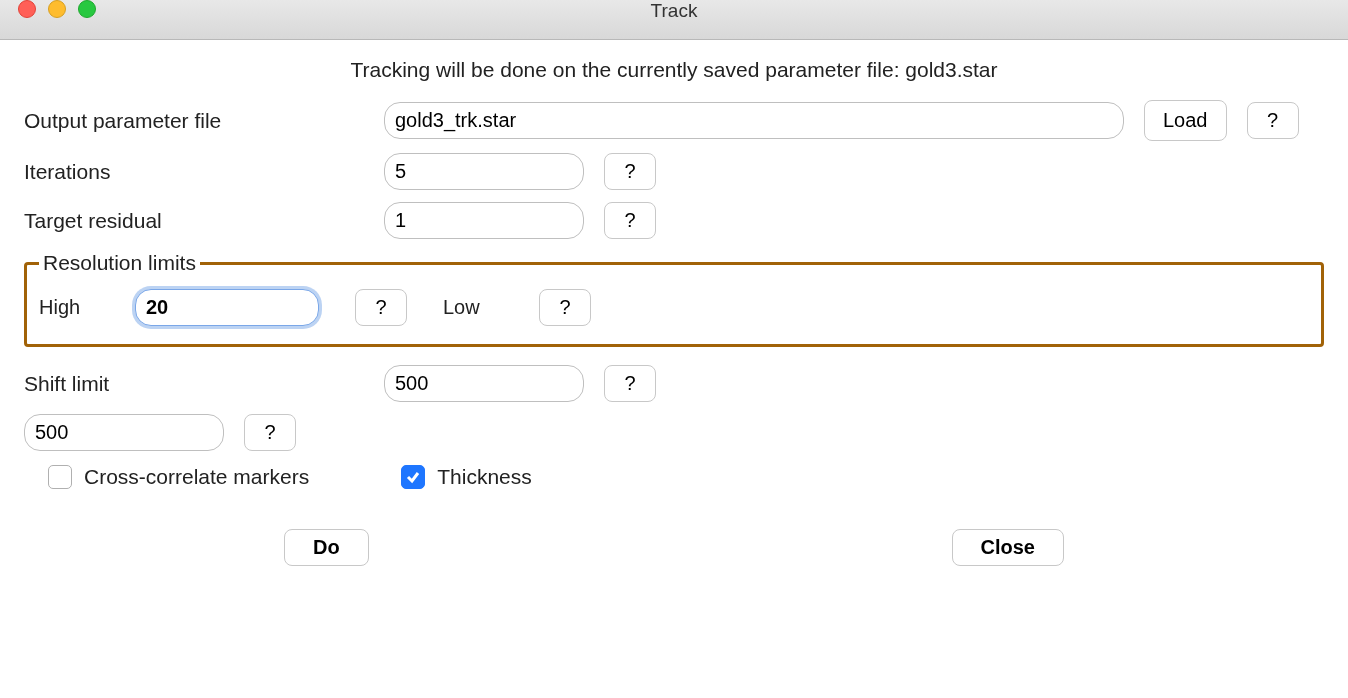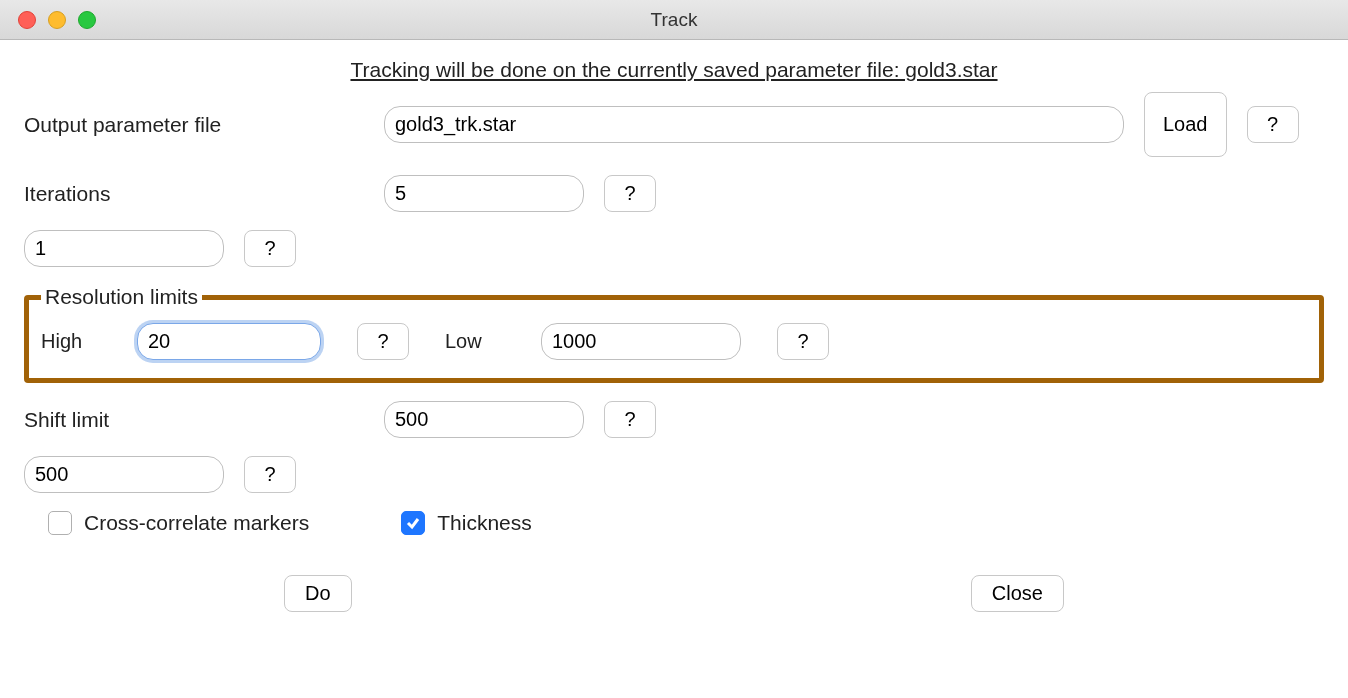--- a/index.html
+++ b/index.html
@@ -10,21 +10,20 @@
       background: #fff;
       width: 1348px;
       height: 698px;
       overflow: hidden;
     }
     .titlebar {
       height: 40px;
       background: linear-gradient(#e8e8e8, #d8d8d8);
       border-bottom: 1px solid #b8b8b8;
       display: flex;
-      align-items: center;
       position: relative;
     }
     .traffic-lights {
       display: flex;
       gap: 12px;
       padding-left: 18px;
     }
     .tl { width: 18px; height: 18px; border-radius: 50%; }
     .tl-close { background: #ff5f57; border: 1px solid #e24238; }
     .tl-min   { background: #febc2e; border: 1px solid #d79f21; }
@@ -33,53 +32,52 @@
       position: absolute;
       left: 0; right: 0;
       text-align: center;
       font-size: 19px;
       color: #333;
     }
     .content { padding: 18px 24px 10px 24px; }
     .notice {
       text-align: center;
       font-size: 21px;
-      margin-bottom: 10px;
-      text-decoration: underline;
+      margin-bottom: 18px;
     }
     .row {
       display: flex;
       align-items: center;
-      margin-bottom: 18px;
+      margin-bottom: 12px;
     }
     .label-col { width: 360px; font-size: 21px; }
     input[type="text"] {
       font-size: 20px;
       padding: 6px 10px;
       border: 1px solid #bfbfbf;
       border-radius: 16px;
       outline: none;
       background: #fff;
     }
     input[type="text"].focused {
       border-color: #7aa7e8;
       box-shadow: 0 0 0 3px rgba(122,167,232,0.5);
     }
     .btn {
       font-size: 20px;
-      padding: 20px 18px;
+      padding: 8px 18px;
       border: 1px solid #c8c8c8;
       border-radius: 8px;
       background: #fff;
       cursor: pointer;
     }
     .btn.help { padding: 6px 18px; min-width: 52px; text-align:center; }
-    .btn.small-pad { padding: 6px 20px; }
+    .btn.small-pad { padding: 6px 28px; font-weight: bold; }
     fieldset.reslimits {
-      border: 5px solid #a16207;
+      border: 3px solid #a16207;
       border-radius: 4px;
       padding: 14px 12px 18px 12px;
       margin: 8px 0 18px 0;
     }
     fieldset.reslimits legend {
       font-size: 21px;
       padding: 0 4px;
       margin-left: 0;
     }
     .inner-row {
@@ -146,33 +144,33 @@
   </div>
 
   <div class="row">
     <div class="label-col">Iterations</div>
     <input type="text" style="width: 200px;" value="5">
     <div class="spacer20"></div>
     <button class="btn help">?</button>
   </div>
 
   <div class="row">
+    <div class="label-col">Target residual</div>
     <input type="text" style="width: 200px;" value="1">
     <div class="spacer20"></div>
     <button class="btn help">?</button>
   </div>
 
   <fieldset class="reslimits">
     <legend>Resolution limits</legend>
     <div class="inner-row">
       <div style="width:60px">High</div>
-      <input type="text" class="focused" style="width: 184px;" value="20">
+      <input type="text" class="focused" style="width: 184px; font-weight: bold;" value="20">
       <button class="btn help">?</button>
       <div style="width:60px">Low</div>
-      <input type="text" style="width: 200px;" value="1000">
       <button class="btn help">?</button>
     </div>
   </fieldset>
 
   <div class="row">
     <div class="label-col">Shift limit</div>
     <input type="text" style="width: 200px;" value="500">
     <div class="spacer20"></div>
     <button class="btn help">?</button>
   </div>

